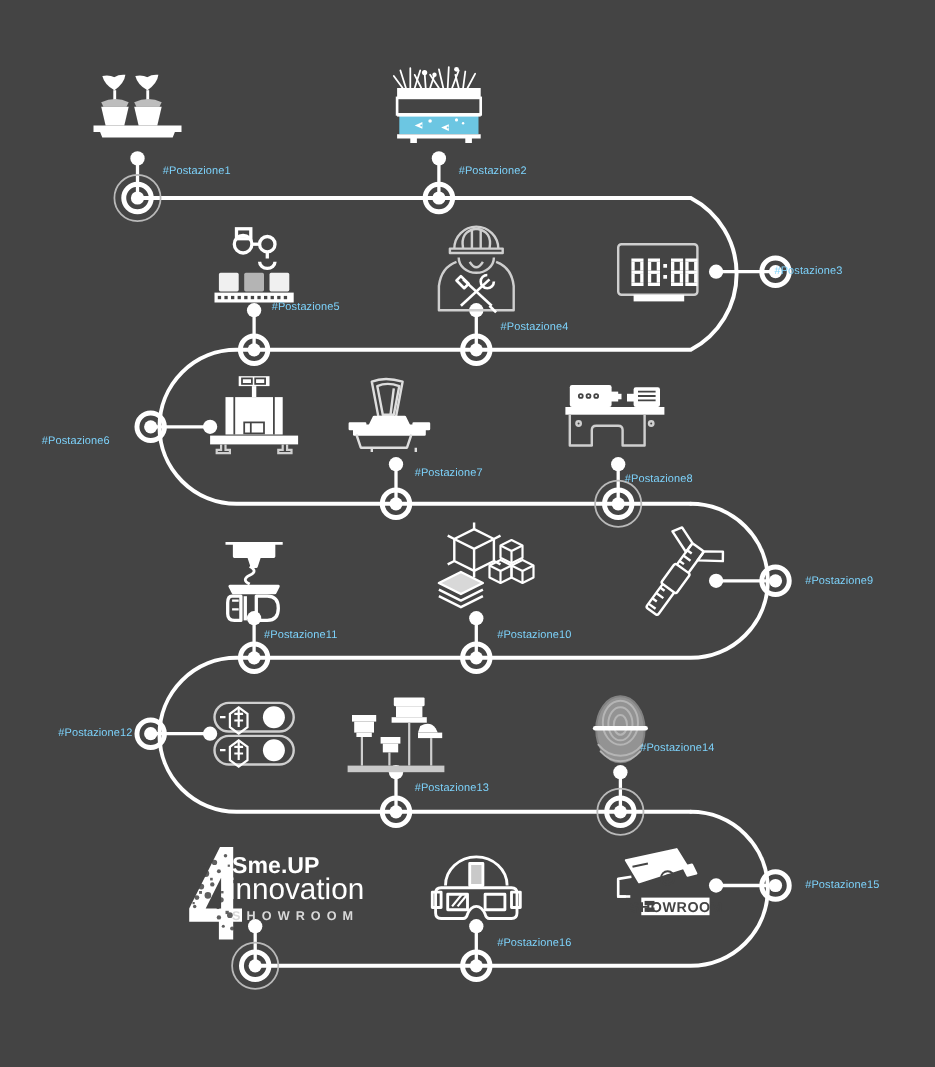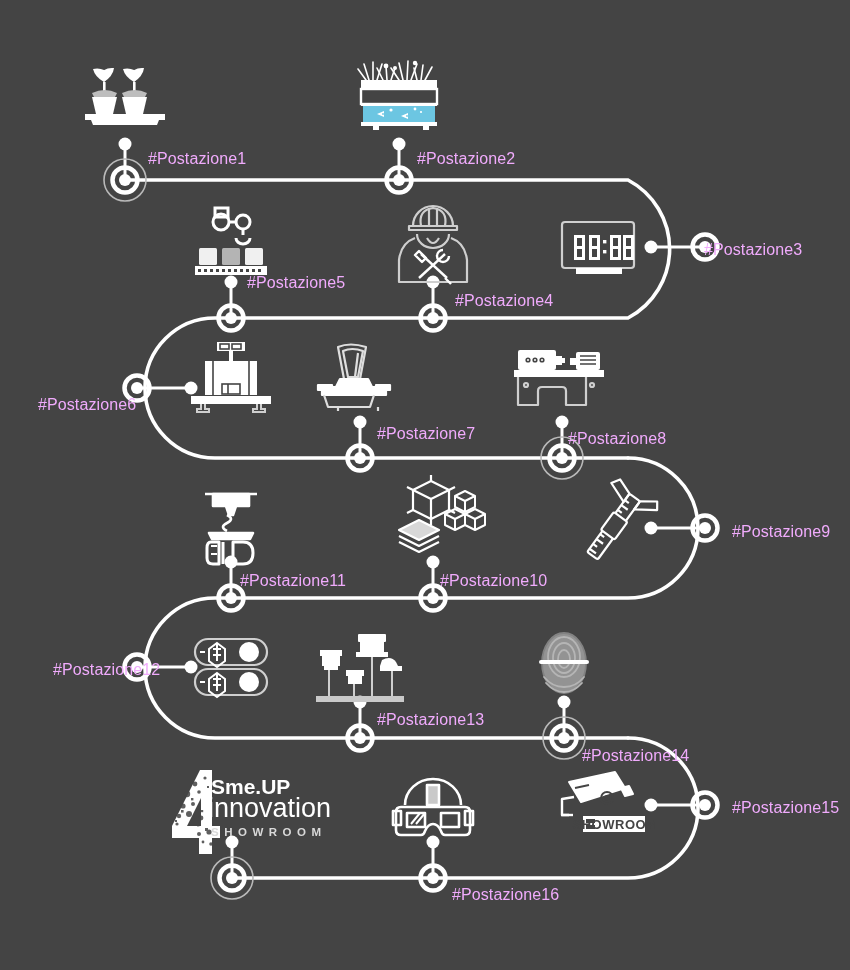--- a/index.html
+++ b/index.html
@@ -8,22 +8,22 @@
     width:850px;height:970px;
     background:#444444;
     font-family:"Liberation Sans","DejaVu Sans",sans-serif;
     overflow:hidden;
     position:relative;
   }
   #stage{position:absolute;inset:0;width:850px;height:970px;}
   svg#map{position:absolute;left:0;top:0;width:850px;height:970px;display:block;}
   .lbl{
     position:absolute;
-    color:#f0abfc;
-    font-size:16px;
+    color:#7dd3fc;
+    font-size:10px;
     letter-spacing:.1px;
     white-space:nowrap;
     line-height:1;
   }
 </style>
 </head>
 <body>
 
 <div id="stage">
 
@@ -507,21 +507,21 @@
 
   <div class="lbl" style="left:148px;top:151px">#Postazione1</div>
   <div class="lbl" style="left:417px;top:151px">#Postazione2</div>
   <div class="lbl" style="left:704px;top:242px">#Postazione3</div>
   <div class="lbl" style="left:455px;top:293px">#Postazione4</div>
   <div class="lbl" style="left:247px;top:275px">#Postazione5</div>
   <div class="lbl" style="left:38px;top:397px">#Postazione6</div>
   <div class="lbl" style="left:377px;top:426px">#Postazione7</div>
   <div class="lbl" style="left:568px;top:431px">#Postazione8</div>
   <div class="lbl" style="left:732px;top:524px">#Postazione9</div>
-  <div class="lbl" style="left:440px;top:573px">#Postazione10</div>
+  <div class="lbl" style="left:452px;top:573px">#Postazione10</div>
   <div class="lbl" style="left:240px;top:573px">#Postazione11</div>
   <div class="lbl" style="left:53px;top:662px">#Postazione12</div>
   <div class="lbl" style="left:377px;top:712px">#Postazione13</div>
-  <div class="lbl" style="left:582px;top:748px">#Postazione14</div>
+  <div class="lbl" style="left:582px;top:676px">#Postazione14</div>
   <div class="lbl" style="left:732px;top:800px">#Postazione15</div>
-  <div class="lbl" style="left:452px;top:887px">#Postazione16</div>
+  <div class="lbl" style="left:452px;top:853px">#Postazione16</div>
 
 </div>
 
 </body></html>

